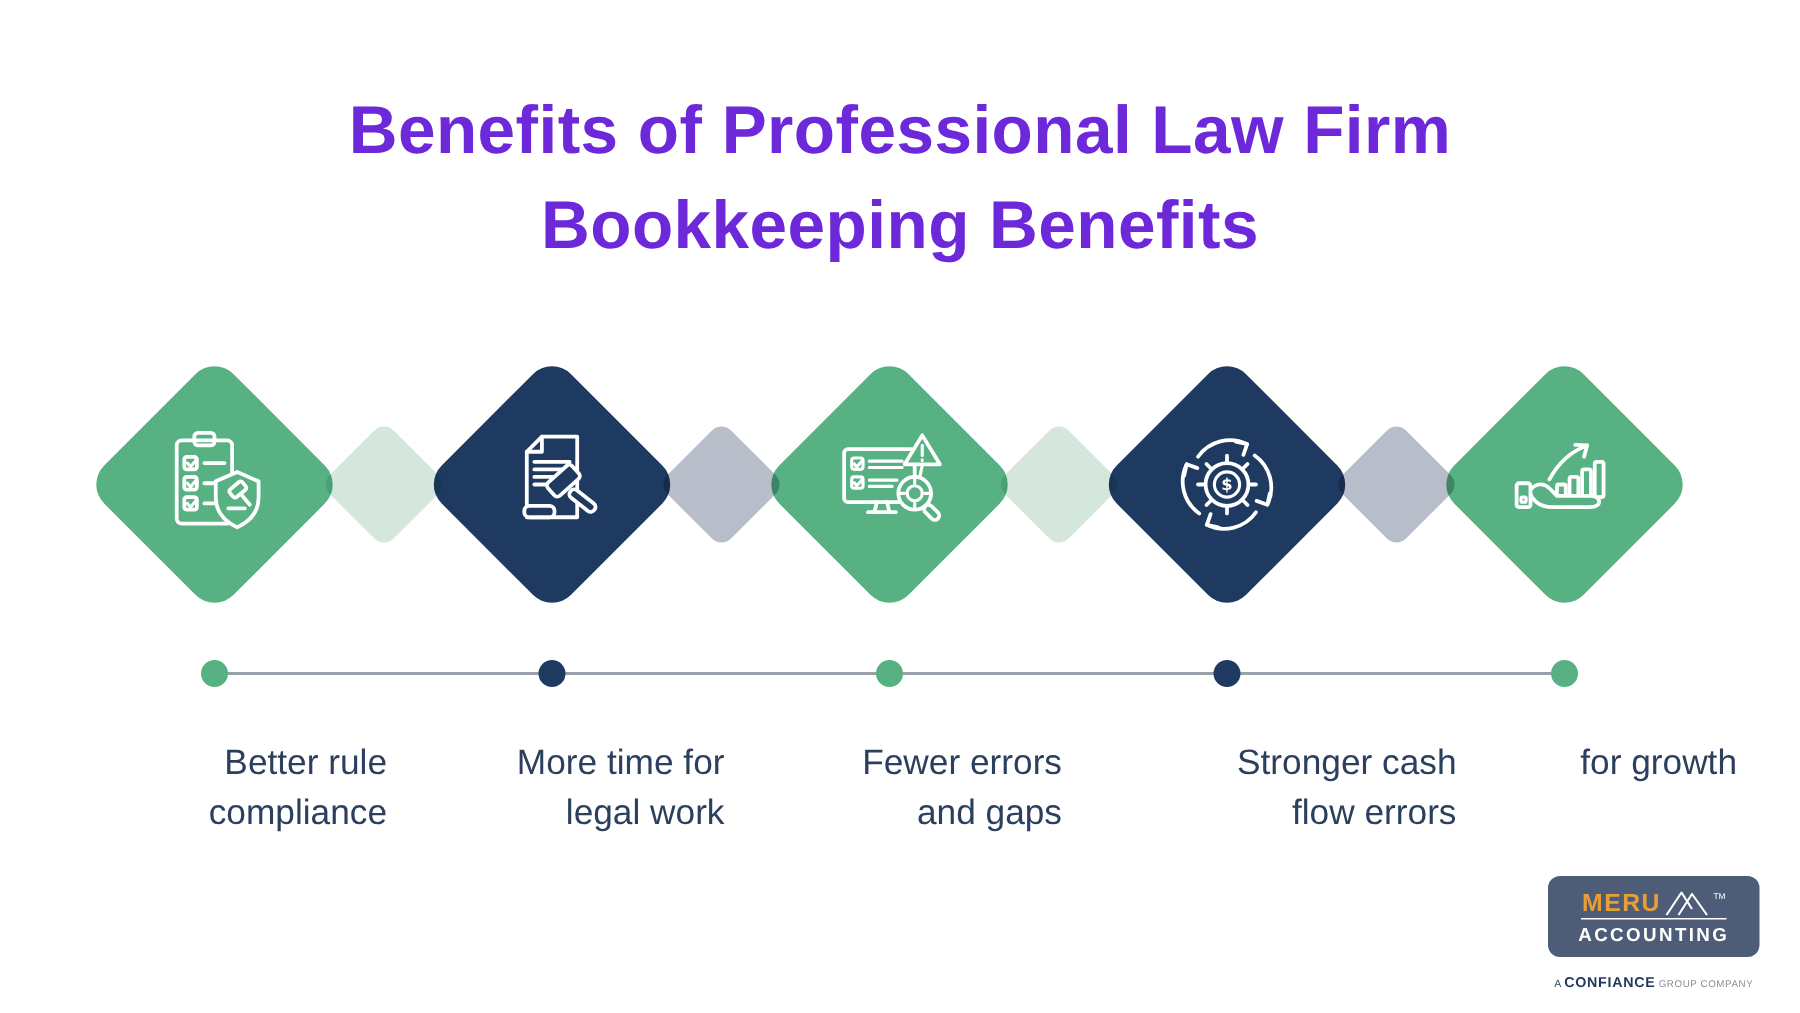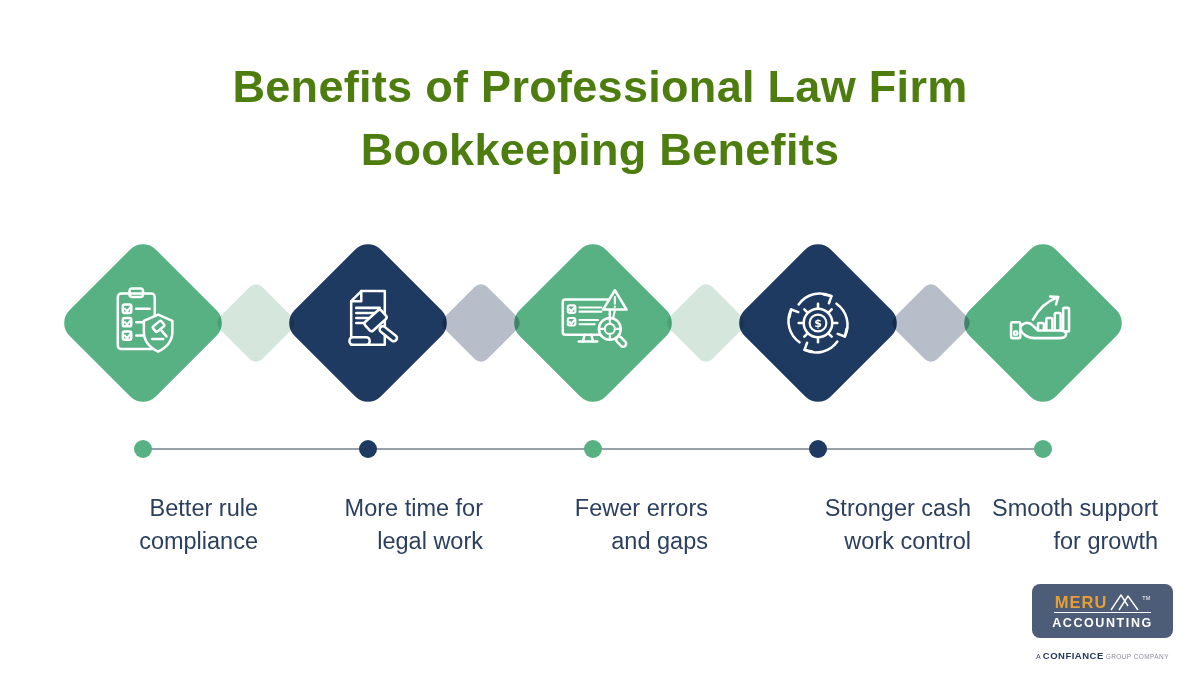--- a/index.html
+++ b/index.html
@@ -1,21 +1,21 @@
 <!DOCTYPE html>
 <html><head>
 <meta charset="utf-8">
 <style>
   * { margin:0; padding:0; box-sizing:border-box; }
   html,body { width:1200px; height:675px; }
   body { font-family:"Liberation Sans", sans-serif; background:#ffffff; }
   .canvas { position:relative; width:1200px; height:675px; background:#ffffff; overflow:hidden; }
 
   .title { position:absolute; top:55px; left:0; width:100%; text-align:center;
-           font-size:45px; font-weight:bold; color:#4d7c0f; line-height:63px; letter-spacing:0.3px; }
+           font-size:45px; font-weight:bold; color:#6d28d9; line-height:63px; letter-spacing:0.3px; }
   .title span { display:block; }
 
   .diamond-big { position:absolute; width:122px; height:122px; top:262px;
                  transform:rotate(45deg); border-radius:18px; z-index:2; mix-blend-mode:multiply; }
   .diamond-small { position:absolute; width:60px; height:60px; top:293px;
                    transform:rotate(45deg); border-radius:9px; z-index:1; }
   .icon-wrap { position:absolute; width:84px; height:84px; top:281px; z-index:3; }
   .icon-wrap svg { width:84px; height:84px; display:block; }
   .icon-wrap svg * { stroke:#ffffff; stroke-width:3; fill:none; stroke-linecap:round; stroke-linejoin:round; }
   .icon-wrap svg .bgfill { fill:var(--dc); }
@@ -194,24 +194,23 @@
   <div class="step-label lab-2">
     <span>Fewer errors</span>
     <span>and gaps</span>
   </div>
   <div class="step-label lab-1">
     <span>More time for</span>
     <span>legal work</span>
   </div>
   <div class="step-label lab-3">
     <span>Stronger cash</span>
-    <span>work control</span>
+    <span>flow errors</span>
   </div>
   <div class="step-label lab-4">
-    <span>Smooth support</span>
     <span>for growth</span>
   </div>
 
   <div class="logo-box">
     <div class="logo-row1">
       <span class="logo-brand">MERU</span>
       <svg class="logo-mtn" viewBox="0 0 32 19">
         <path d="M2,18 L12,3 L19,14 M10,18 L19,4 L29,18" stroke="#ffffff" stroke-width="1.4" fill="none" stroke-linejoin="round"></path>
       </svg>
       <span class="logo-tm">TM</span>

